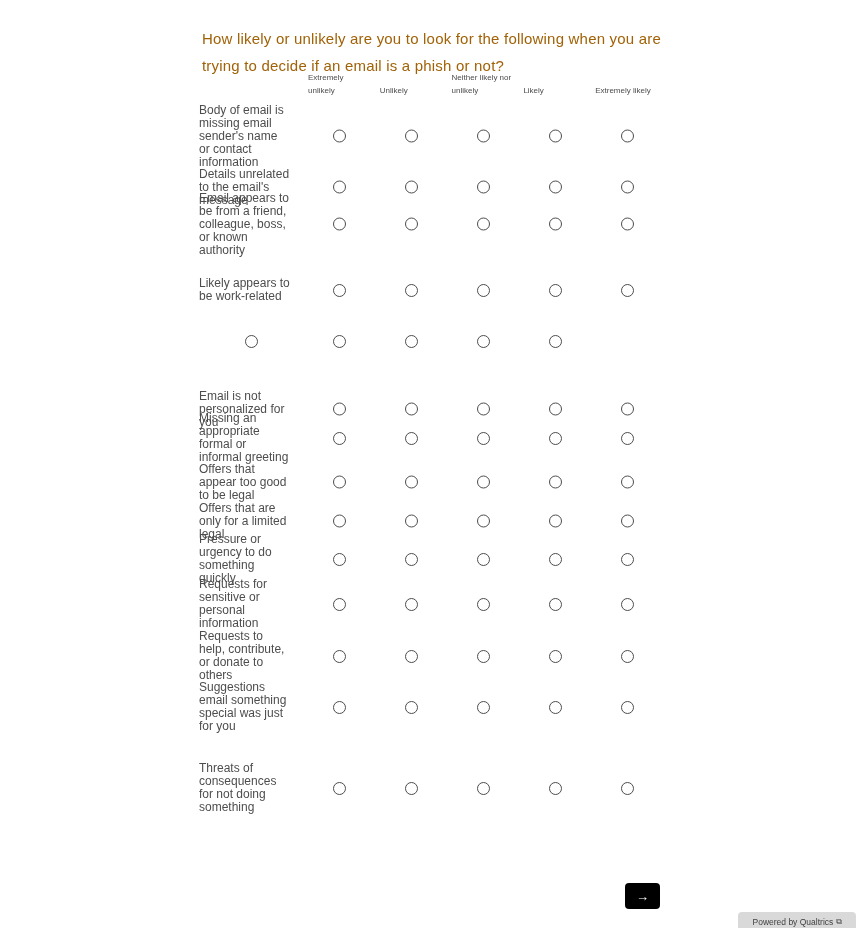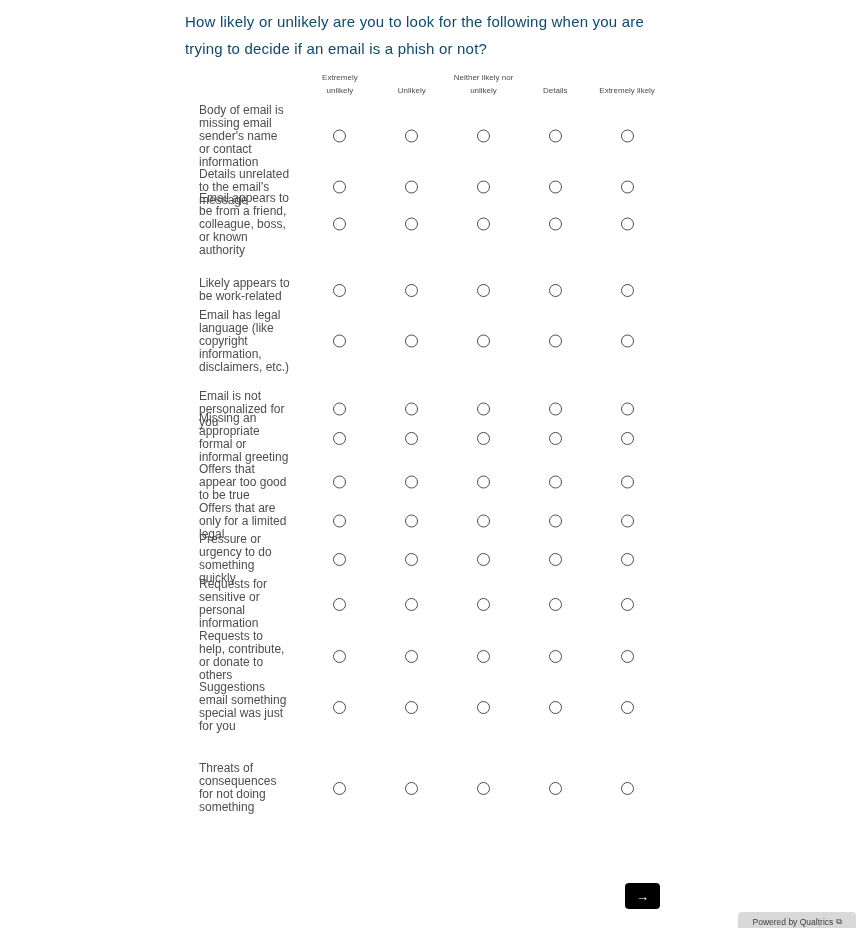--- a/index.html
+++ b/index.html
@@ -14,40 +14,40 @@
   }
   .page { position: absolute; inset: 0; }
 
   .question-text {
     position: absolute;
     left: 185px; top: 8px;
     width: 462px;
     font-size: 15px;
     line-height: 27px;
     font-weight: 400;
-    color: #0c4a6e;
+    color: #a16207;
     letter-spacing: 0.2px;
-    margin: 0;
+    margin: 17px;
   }
 
   .matrix {
     position: absolute;
     left: 199px; top: 0;
     width: 464px; height: 800px;
   }
   .matrix-header {
     position: absolute;
     left: 0; top: 70px;
     width: 464px; height: 27px;
     display: grid;
     grid-template-columns: 105px repeat(5, 71.8px);
     align-items: end;
   }
   .header-cell {
-    text-align: center;
+    text-align: left;
     font-size: 8px;
     line-height: 13px;
     color: #4d4d4d;
     padding: 0 4px;
   }
   .matrix-row {
     position: absolute;
     left: 0;
     width: 464px;
     transform: translateY(-50%);
@@ -117,21 +117,21 @@
 
   <h1 class="question-text">How likely or unlikely are you to look for the following when you are trying to decide if an email is a phish or not?</h1>
 
   <div class="matrix">
 
     <div class="matrix-header">
       <div class="header-cell"></div>
       <div class="header-cell">Extremely unlikely</div>
       <div class="header-cell">Unlikely</div>
       <div class="header-cell">Neither likely nor unlikely</div>
-      <div class="header-cell">Details</div>
+      <div class="header-cell">Likely</div>
       <div class="header-cell">Extremely likely</div>
     </div>
 
     <div class="matrix-row" style="top:136px">
       <div class="label-cell">Body of email is missing email sender's name or contact information</div>
       <div class="radio-cell">
           <span class="radio"></span>
         </div>
       <div class="radio-cell">
           <span class="radio"></span>
@@ -198,21 +198,20 @@
         </div>
       <div class="radio-cell">
           <span class="radio"></span>
         </div>
       <div class="radio-cell">
           <span class="radio"></span>
         </div>
     </div>
 
     <div class="matrix-row" style="top:341px">
-      <div class="label-cell">Email has legal language (like copyright information, disclaimers, etc.)</div>
       <div class="radio-cell">
           <span class="radio"></span>
         </div>
       <div class="radio-cell">
           <span class="radio"></span>
         </div>
       <div class="radio-cell">
           <span class="radio"></span>
         </div>
       <div class="radio-cell">
@@ -255,21 +254,21 @@
         </div>
       <div class="radio-cell">
           <span class="radio"></span>
         </div>
       <div class="radio-cell">
           <span class="radio"></span>
         </div>
     </div>
 
     <div class="matrix-row" style="top:482px">
-      <div class="label-cell">Offers that appear too good to be true</div>
+      <div class="label-cell">Offers that appear too good to be legal</div>
       <div class="radio-cell">
           <span class="radio"></span>
         </div>
       <div class="radio-cell">
           <span class="radio"></span>
         </div>
       <div class="radio-cell">
           <span class="radio"></span>
         </div>
       <div class="radio-cell">

